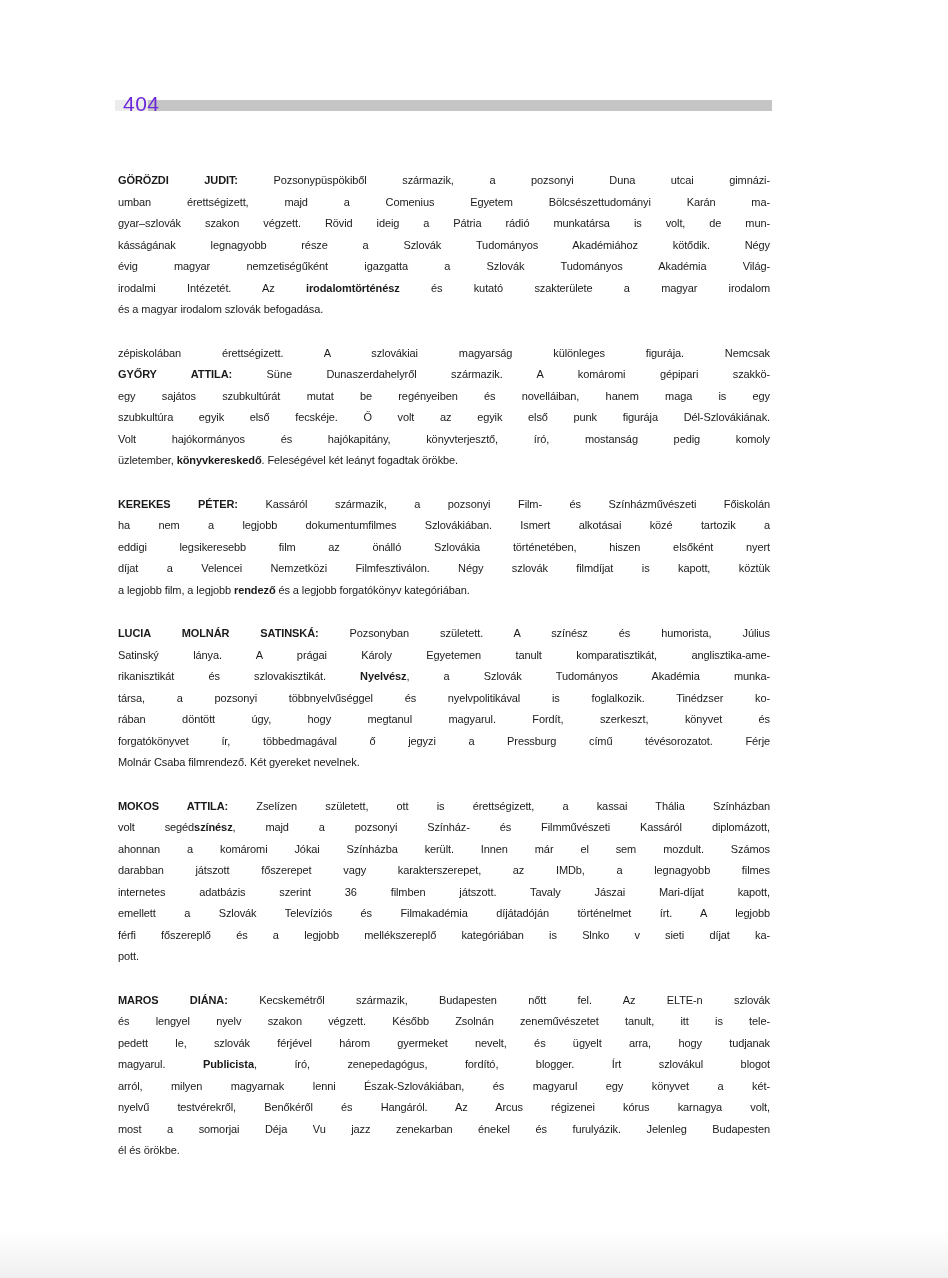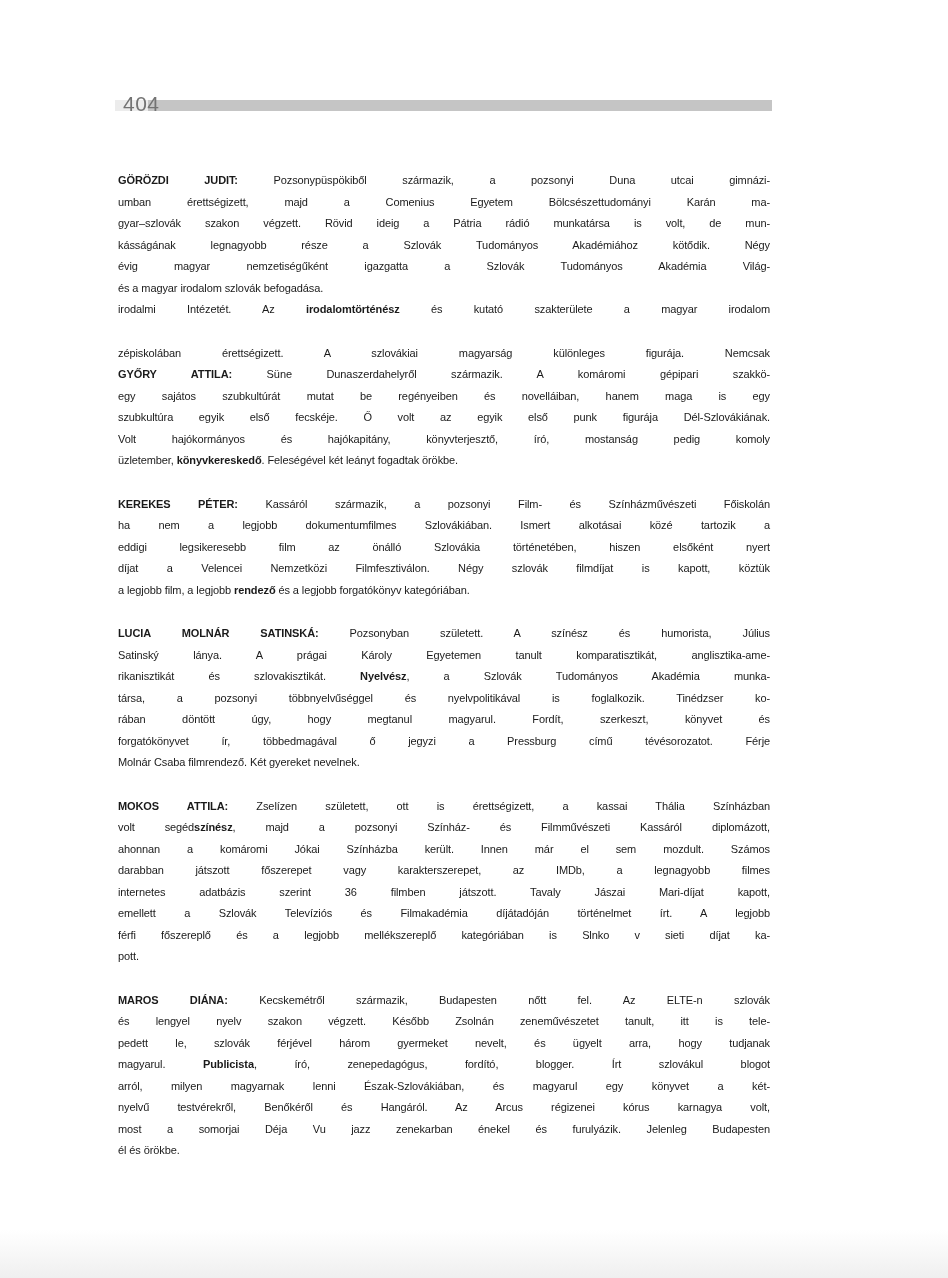--- a/index.html
+++ b/index.html
@@ -45,21 +45,21 @@
   }
   .page-number {
     position: absolute;
     top: 0;
     left: 8px;
     z-index: 1;
     font-size: 21px;
     line-height: 21px;
     font-weight: 400;
     letter-spacing: 0.5px;
-    color: #737373;
+    color: #6d28d9;
   }
   
   .bio-list {
     position: absolute;
     top: 170px;
     left: 118px;
     width: 654px;
   }
   .bio {
     margin: 0 2px 22px 0;
@@ -99,22 +99,22 @@
     <div class="page-number">404</div>
   </header>
 
   <main class="bio-list">
       <div class="bio">
         <div class="line"><b class="run bold">GÖRÖZDI JUDIT:</b><span class="run"> Pozsonypüspökiből származik, a pozsonyi Duna utcai gimnázi-</span></div>
         <div class="line"><span class="run">umban érettségizett, majd a Comenius Egyetem Bölcsészettudományi Karán ma-</span></div>
         <div class="line"><span class="run">gyar–szlovák szakon végzett. Rövid ideig a Pátria rádió munkatársa is volt, de mun-</span></div>
         <div class="line"><span class="run">kásságának legnagyobb része a Szlovák Tudományos Akadémiához kötődik. Négy</span></div>
         <div class="line"><span class="run">évig magyar nemzetiségűként igazgatta a Szlovák Tudományos Akadémia Világ-</span></div>
+        <div class="line"><span class="run">irodalmi Intézetét. Az </span><b class="run bold">irodalomtörténész</b><span class="run"> és kutató szakterülete a magyar irodalom</span></div>
         <div class="line last"><span class="run">és a magyar irodalom szlovák befogadása.</span></div>
-        <div class="line"><span class="run">irodalmi Intézetét. Az </span><b class="run bold">irodalomtörténész</b><span class="run"> és kutató szakterülete a magyar irodalom</span></div>
       </div>
       <div class="bio">
         <div class="line"><span class="run">zépiskolában érettségizett. A szlovákiai magyarság különleges figurája. Nemcsak</span></div>
         <div class="line"><b class="run bold">GYŐRY ATTILA:</b><span class="run"> Süne Dunaszerdahelyről származik. A komáromi gépipari szakkö-</span></div>
         <div class="line"><span class="run">egy sajátos szubkultúrát mutat be regényeiben és novelláiban, hanem maga is egy</span></div>
         <div class="line"><span class="run">szubkultúra egyik első fecskéje. Ő volt az egyik első punk figurája Dél-Szlovákiának.</span></div>
         <div class="line"><span class="run">Volt hajókormányos és hajókapitány, könyvterjesztő, író, mostanság pedig komoly</span></div>
         <div class="line last"><span class="run">üzletember, </span><b class="run bold">könyvkereskedő</b><span class="run">. Feleségével két leányt fogadtak örökbe.</span></div>
       </div>
       <div class="bio">

